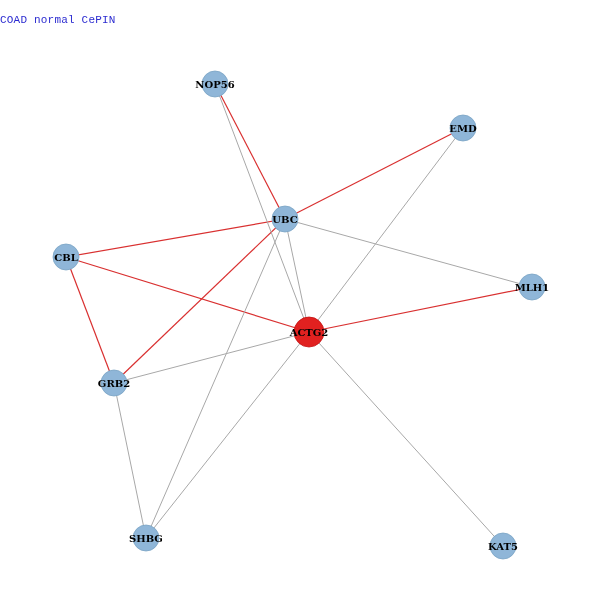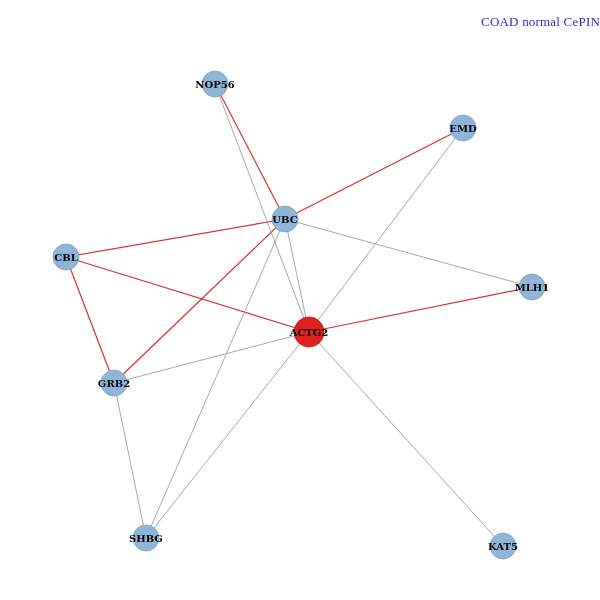--- a/index.html
+++ b/index.html
@@ -15,23 +15,23 @@
     position: relative;
     width: 600px;
     height: 600px;
     background: #ffffff;
   }
   .chart-title {
     position: absolute;
     top: 14px;
     left: 0;
     width: 100%;
-    text-align: right;
-    font-size: 13px;
-    font-family: Liberation Serif, serif;
+    text-align: left;
+    font-size: 11px;
+    font-family: Liberation Mono, monospace;
     letter-spacing: 0.2px;
   }
   svg.network {
     position: absolute;
     top: 0;
     left: 0;
   }
   svg .node-label {
     font-family: "DejaVu Serif", serif;
     font-size: 10px;

